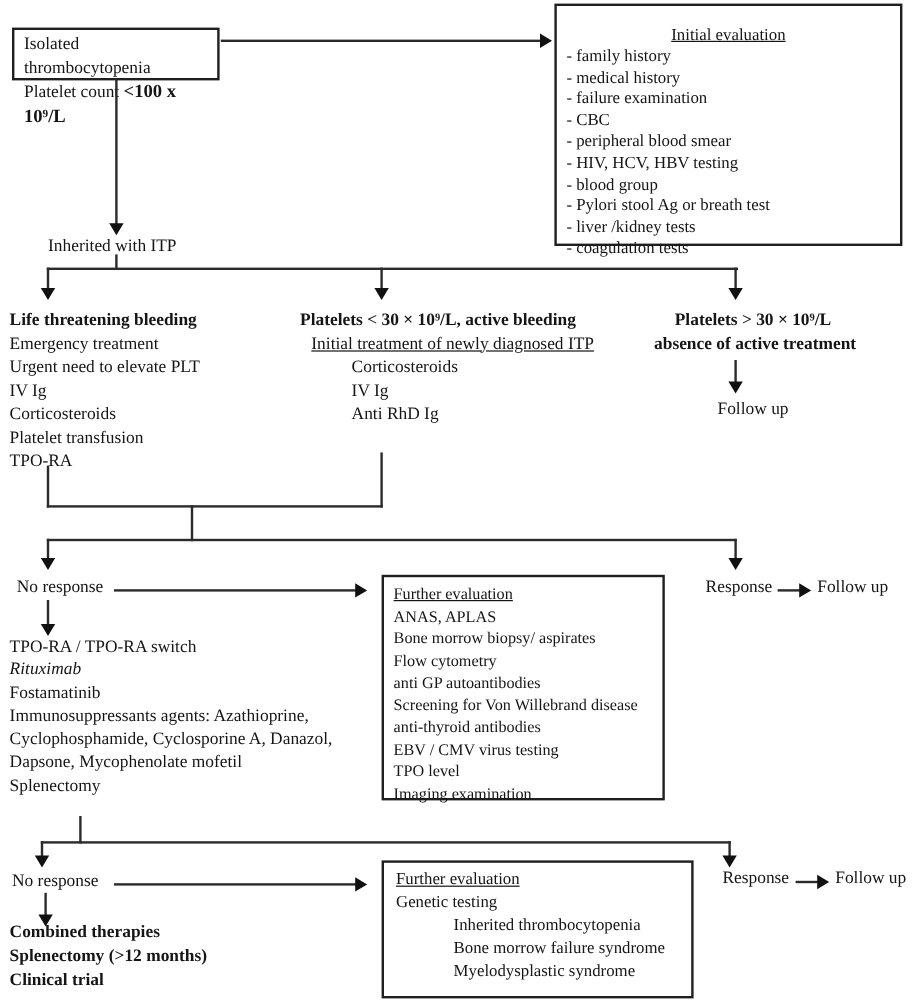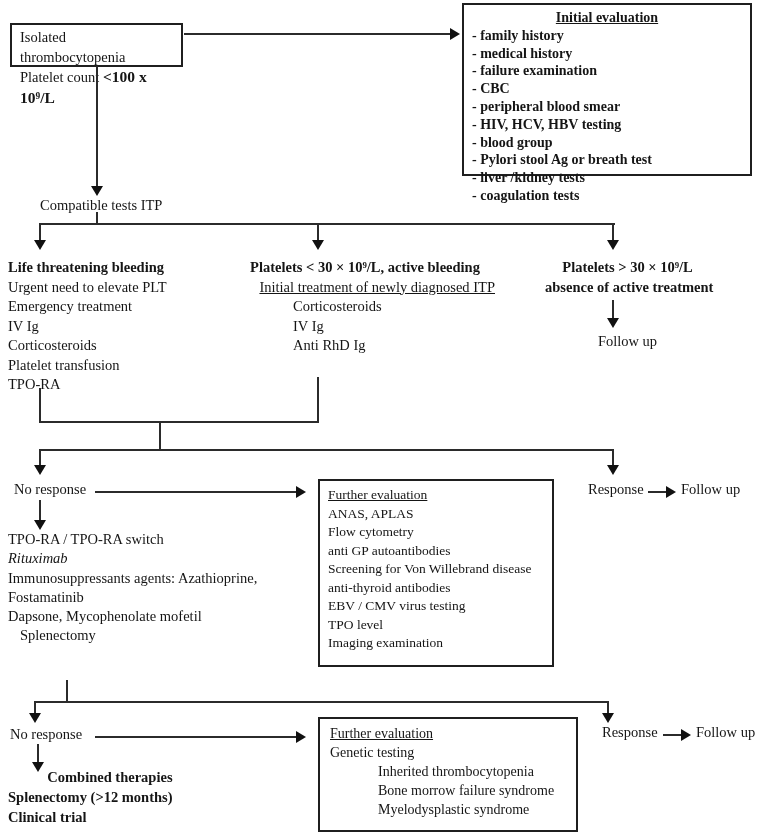--- a/index.html
+++ b/index.html
@@ -36,51 +36,51 @@
 <div class="canvas">
 
   <div class="box" style="left:10px; top:23px; width:173px; height:44px; padding:3px 8px;">
     <div class="row">Isolated thrombocytopenia</div>
     <div class="row"><span>Platelet count </span><span class="strongnum">&lt;100 x 10⁹/L</span></div>
   </div>
 
   <div class="hline" style="left:184px; top:33px; width:268px;"></div>
   <div class="ah-right" style="left:450px; top:28px;"></div>
 
-  <div class="box evalbox" style="left:462px; top:3px; width:290px; height:173px; padding:4px 8px;font-weight:bold;">
+  <div class="box evalbox" style="left:462px; top:3px; width:290px; height:202px; padding:16px 8px;">
     <div class="row center u">Initial evaluation</div>
     <div class="row">- family history</div>
     <div class="row">- medical history</div>
     <div class="row">- failure examination</div>
     <div class="row">- CBC</div>
     <div class="row">- peripheral blood smear</div>
     <div class="row">- HIV, HCV, HBV testing</div>
     <div class="row">- blood group</div>
     <div class="row">- Pylori stool Ag or breath test</div>
     <div class="row">- liver /kidney tests</div>
     <div class="row">- coagulation tests</div>
   </div>
 
   <div class="vline" style="left:96px; top:66px; height:122px;"></div>
   <div class="ah-down" style="left:91px; top:186px;"></div>
-  <div class="txt" style="left:40px; top:197px;">Compatible tests ITP</div>
+  <div class="txt" style="left:40px; top:197px;">Inherited with ITP</div>
   <div class="vline" style="left:96px; top:212px; height:13px;"></div>
 
   <div class="hline" style="left:39px; top:223px; width:576px;"></div>
   <div class="vline" style="left:39px; top:223px; height:19px;"></div>
   <div class="ah-down" style="left:34px; top:240px;"></div>
   <div class="vline" style="left:317px; top:223px; height:19px;"></div>
   <div class="ah-down" style="left:312px; top:240px;"></div>
   <div class="vline" style="left:612px; top:223px; height:19px;"></div>
   <div class="ah-down" style="left:607px; top:240px;"></div>
 
   <div class="txt" style="left:8px; top:258px;">
     <div class="row b">Life threatening bleeding</div>
+    <div class="row">Emergency treatment</div>
     <div class="row">Urgent need to elevate PLT</div>
-    <div class="row">Emergency treatment</div>
     <div class="row">IV Ig</div>
     <div class="row">Corticosteroids</div>
     <div class="row">Platelet transfusion</div>
     <div class="row">TPO-RA</div>
   </div>
 
   <div class="txt" style="left:235px; top:258px; width:260px; white-space:normal;">
     <div class="row b center" style="white-space:nowrap;">Platelets &lt; 30 × 10⁹/L, active bleeding</div>
     <div class="row u center" style="white-space:nowrap;text-align:right;">Initial treatment of newly diagnosed ITP</div>
     <div class="row indent58">Corticosteroids</div>
@@ -106,44 +106,46 @@
   <div class="vline" style="left:612px; top:449px; height:18px;"></div>
   <div class="ah-down" style="left:607px; top:465px;"></div>
 
   <div class="txt" style="left:14px; top:481px;">No response</div>
   <div class="hline" style="left:95px; top:491px; width:203px;"></div>
   <div class="ah-right" style="left:296px; top:486px;"></div>
 
   <div class="box furtherbox" style="left:318px; top:479px; width:236px; height:188px; padding:5px 8px;">
     <div class="row u">Further evaluation</div>
     <div class="row">ANAS, APLAS</div>
+    <div class="row">Bone morrow biopsy/ aspirates</div>
     <div class="row">Flow cytometry</div>
     <div class="row">anti GP autoantibodies</div>
     <div class="row">Screening for Von Willebrand disease</div>
     <div class="row">anti-thyroid antibodies</div>
     <div class="row">EBV / CMV virus testing</div>
     <div class="row">TPO level</div>
     <div class="row">Imaging examination</div>
   </div>
 
   <div class="txt" style="left:588px; top:481px;">Response</div>
   <div class="hline" style="left:648px; top:491px; width:20px;"></div>
   <div class="ah-right" style="left:666px; top:486px;"></div>
   <div class="txt" style="left:681px; top:481px;">Follow up</div>
 
   <div class="vline" style="left:39px; top:500px; height:22px;"></div>
   <div class="ah-down" style="left:34px; top:520px;"></div>
 
   <div class="txt" style="left:8px; top:530px;">
     <div class="row" style="line-height:19.3px;">TPO-RA / TPO-RA switch</div>
     <div class="row" style="line-height:19.3px;font-style:italic;">Rituximab</div>
+    <div class="row" style="line-height:19.3px;">Fostamatinib</div>
     <div class="row" style="line-height:19.3px;">Immunosuppressants agents: Azathioprine,</div>
-    <div class="row" style="line-height:19.3px;">Fostamatinib</div>
+    <div class="row" style="line-height:19.3px;">Cyclophosphamide, Cyclosporine A, Danazol,</div>
     <div class="row" style="line-height:19.3px;">Dapsone, Mycophenolate mofetil</div>
-    <div class="row" style="line-height:19.3px;margin-left:12px;">Splenectomy</div>
+    <div class="row" style="line-height:19.3px;">Splenectomy</div>
   </div>
 
   <div class="vline" style="left:66px; top:680px; height:23px;"></div>
   <div class="hline" style="left:34px; top:701px; width:575px;"></div>
   <div class="vline" style="left:34px; top:701px; height:14px;"></div>
   <div class="ah-down" style="left:29px; top:713px;"></div>
   <div class="vline" style="left:607px; top:701px; height:14px;"></div>
   <div class="ah-down" style="left:602px; top:713px;"></div>
 
   <div class="txt" style="left:10px; top:726px;">No response</div>
@@ -160,18 +162,18 @@
 
   <div class="txt" style="left:602px; top:724px;">Response</div>
   <div class="hline" style="left:663px; top:734px; width:20px;"></div>
   <div class="ah-right" style="left:681px; top:729px;"></div>
   <div class="txt" style="left:696px; top:724px;">Follow up</div>
 
   <div class="vline" style="left:37px; top:744px; height:20px;"></div>
   <div class="ah-down" style="left:32px; top:762px;"></div>
 
   <div class="txt" style="left:8px; top:767px;">
-    <div class="row b" style="line-height:20px;text-align:right;">Combined therapies</div>
+    <div class="row b" style="line-height:20px;">Combined therapies</div>
     <div class="row b" style="line-height:20px;">Splenectomy (&gt;12 months)</div>
     <div class="row b" style="line-height:20px;">Clinical trial</div>
   </div>
 
 </div>
 
 </body></html>

